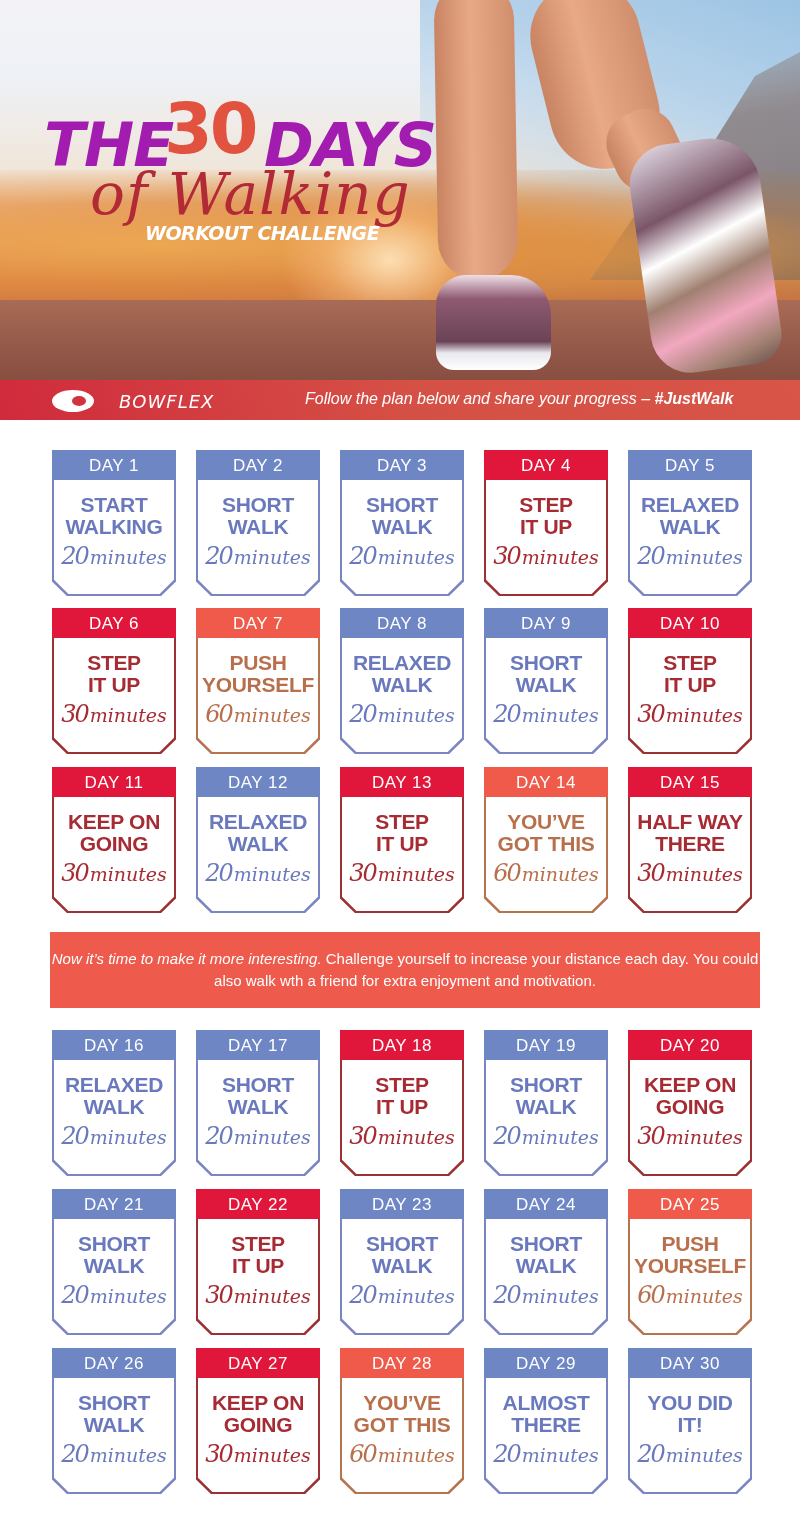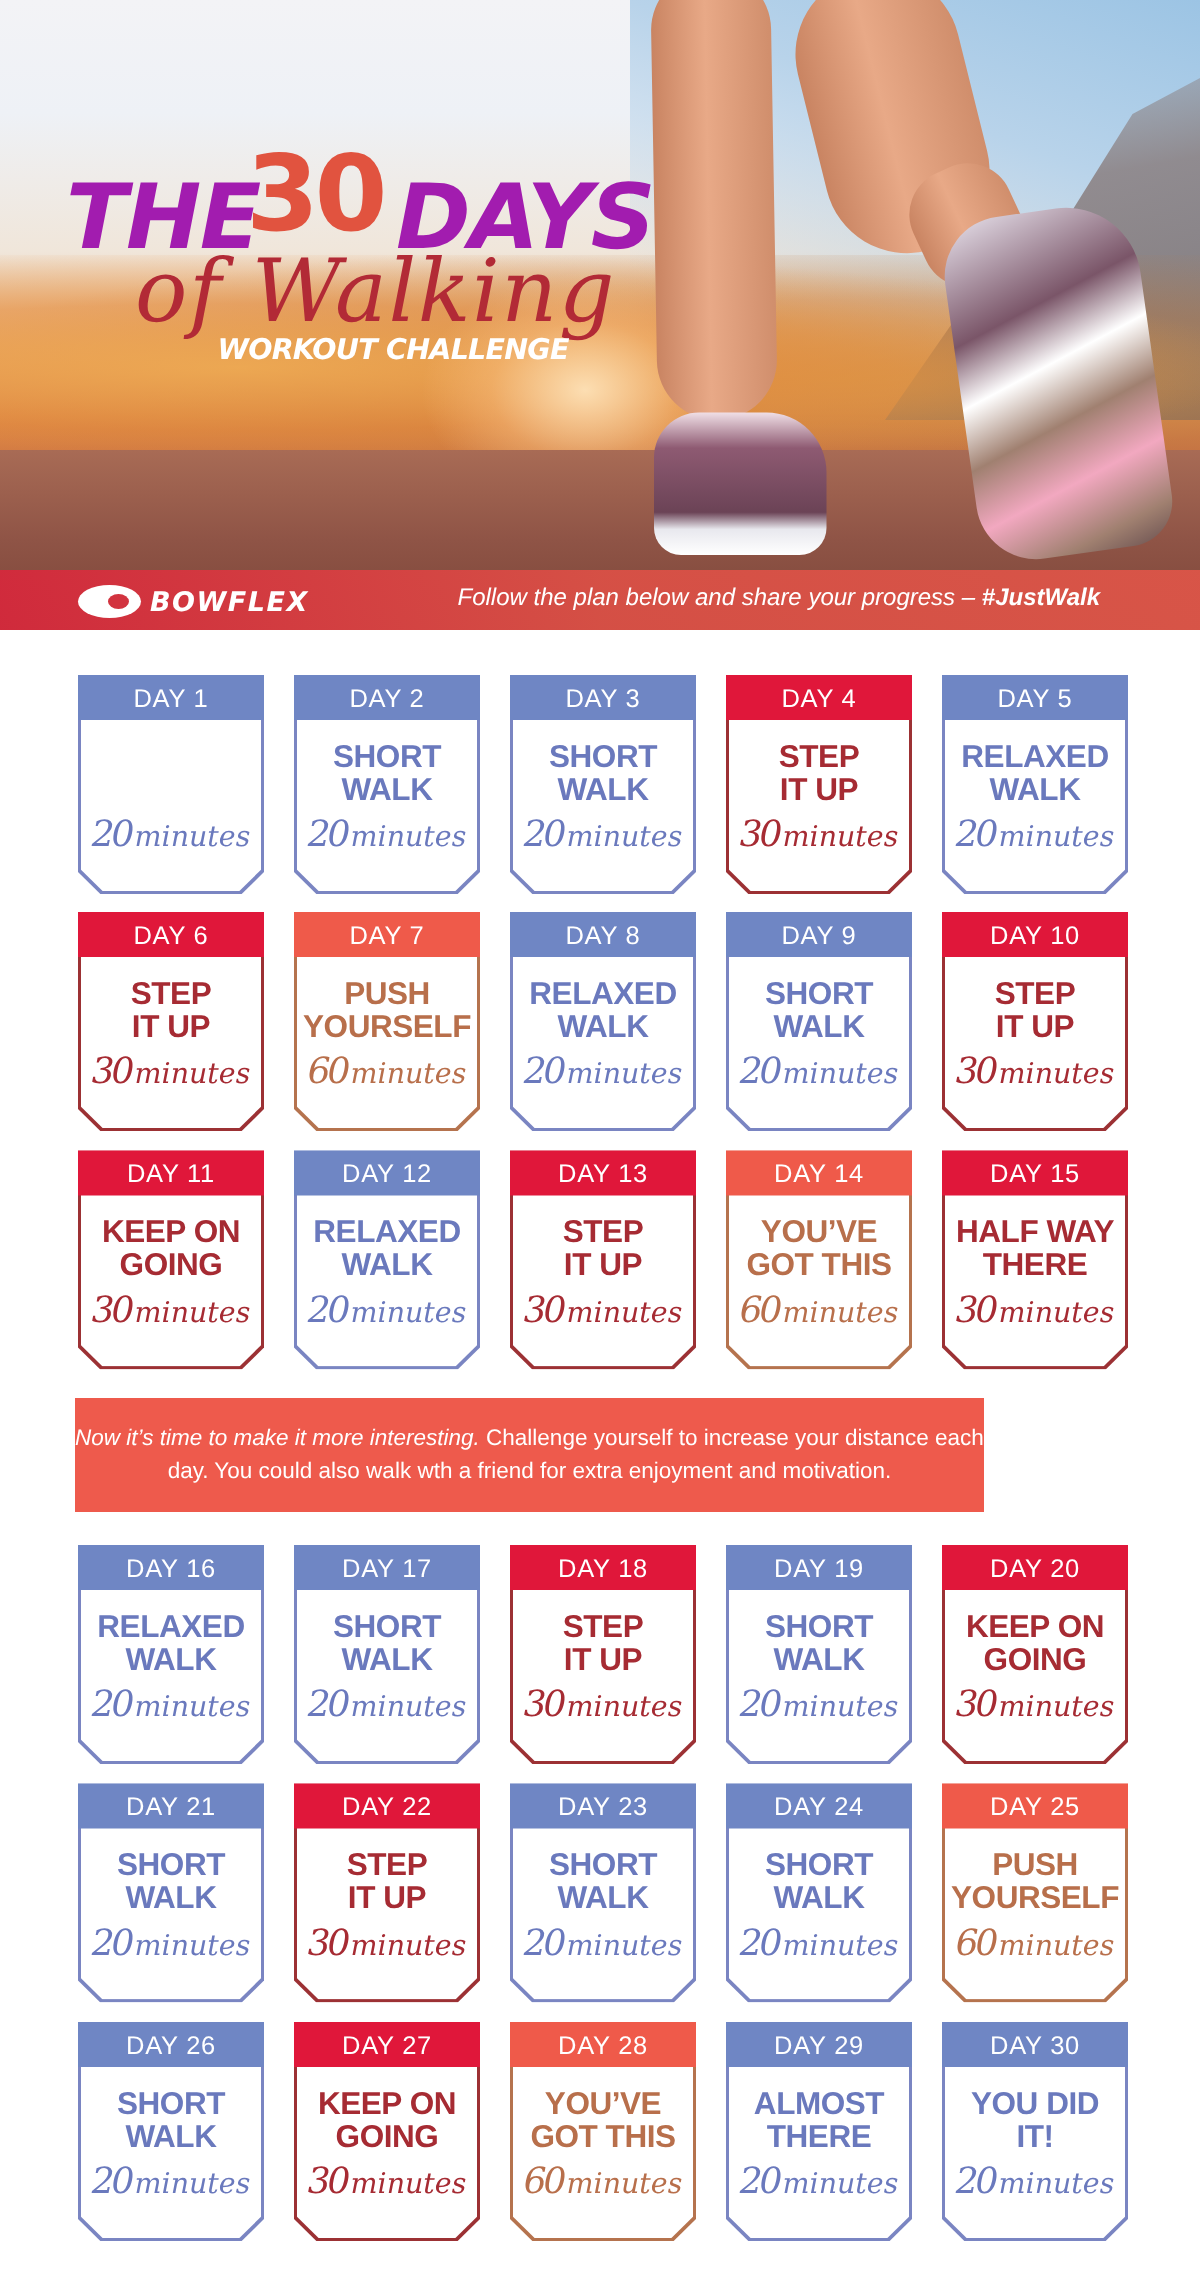--- a/index.html
+++ b/index.html
@@ -81,22 +81,23 @@
     position: absolute; left: 52px; top: 390px; display: flex; align-items: center; gap: 6px;
   }
   .logo-mark {
     width: 42px; height: 22px; border-radius: 50%; background: #ffffff; position: relative;
   }
   .logo-mark::after {
     content: ""; position: absolute; left: 20px; top: 6px; width: 14px; height: 10px; border-radius: 50%;
     background: #d2333f;
   }
   .logo-text {
-    color: #ffffff; font-weight: bold; font-style: italic; font-size: 18px; letter-spacing: 1px;
+    color: #ffffff; font-weight: normal; font-style: italic; font-size: 18px; letter-spacing: 1px;
     font-family: "DejaVu Sans", sans-serif;
+    margin-left: 19px;
   }
   .band-text {
     position: absolute; left: 305px; top: 390px; color: #ffffff; font-size: 16px; font-style: italic;
     font-family: "Liberation Sans", sans-serif; white-space: nowrap;
   }
   .band-text b { font-weight: bold; }
 
   
   .card {
     position: absolute; width: 124px; height: 146px;
@@ -132,21 +133,21 @@
 
   .card.red .frame { background: #9c3134; }
   .card.red .head { background: #e0173a; }
   .card.red .label, .card.red .mins { color: #a62b33; }
 
   .card.orange .frame { background: #b5734e; }
   .card.orange .head { background: #ef5a4a; }
   .card.orange .label, .card.orange .mins { color: #b86f4b; }
 
   .notice {
-    position: absolute; left: 50px; top: 932px; width: 606px; height: 76px; background: #ee5a4c;
+    position: absolute; left: 50px; top: 932px; width: 710px; height: 76px; background: #ee5a4c;
     color: #ffffff; text-align: center; font-size: 15px; line-height: 22px;
     font-family: "Liberation Sans", sans-serif; padding-top: 16px;
   }
   .notice i { font-style: italic; }
 </style>
 </head>
 <body>
 
 <div class="hero">
   <div class="sky-right"></div>
@@ -175,20 +176,22 @@
 <div class="band-text">
   <span>Follow the plan below and share your progress –</span>
   <b>#JustWalk</b>
 </div>
 
 <div id="grid">
     <div class="card blue" style="left: 52px; top: 450px; border-radius: 28px;">
       <div class="frame"></div>
       <div class="frame-inner"></div>
       <div class="head">DAY 1</div>
+      <div class="label">START
+WALKING</div>
       <div class="mins"><span class="num">20</span><span class="unit">minutes</span></div>
     </div>
     <div class="card blue" style="left: 196px; top: 450px;">
       <div class="frame"></div>
       <div class="frame-inner"></div>
       <div class="head">DAY 2</div>
       <div class="label">SHORT
 WALK</div>
       <div class="mins"><span class="num">20</span><span class="unit">minutes</span></div>
     </div>

